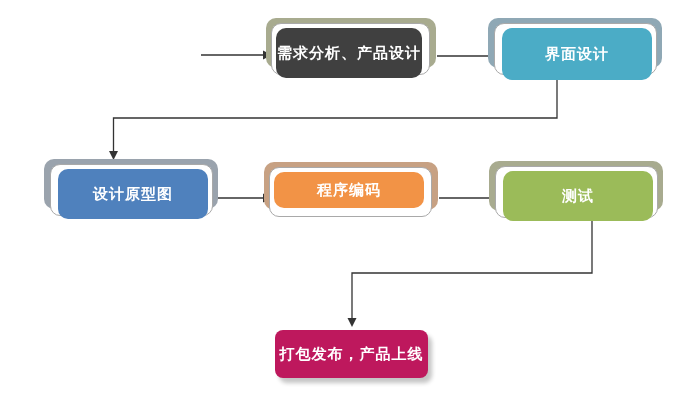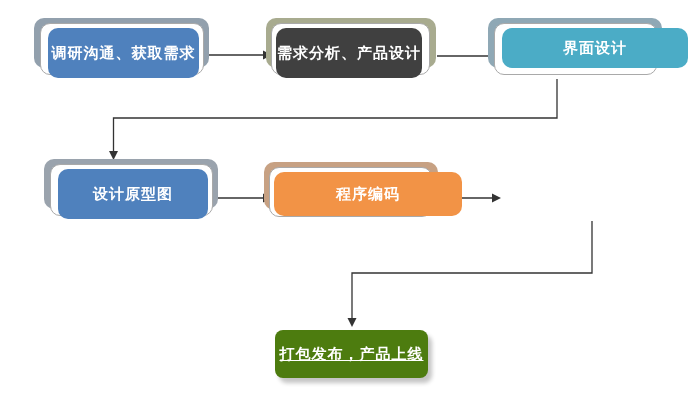--- a/index.html
+++ b/index.html
@@ -34,53 +34,53 @@
       <polygon points="501,56 492,51.5 492,60.5" fill="#333333"></polygon>
       <polyline points="557,79 557,118 113.5,118 113.5,151" fill="none" stroke="#333333" stroke-width="1.3"></polyline>
       <polygon points="113.5,160 109,151 118,151" fill="#333333"></polygon>
       <polyline points="202,198 263,198" fill="none" stroke="#333333" stroke-width="1.3"></polyline>
       <polygon points="272,198 263,193.5 263,202.5" fill="#333333"></polygon>
       <polyline points="439,198 492,198" fill="none" stroke="#333333" stroke-width="1.3"></polyline>
       <polygon points="501,198 492,193.5 492,202.5" fill="#333333"></polygon>
       <polyline points="592,221 592,273 352,273 352,318" fill="none" stroke="#333333" stroke-width="1.3"></polyline>
       <polygon points="352,327 347.5,318 356.5,318" fill="#333333"></polygon>
     </svg>
-<div class="node" style="left: 48px; top: 28px; width: 151px; height: 50px;">
-      <div class="card back" style="left: -14px; top: -10px; width: 175px; height: 50px; background: rgb(146, 160, 173);"></div>
-      <div class="card mid" style="left: -8px; top: -5px; width: 162px; height: 50px;"></div>
-      <div class="card front" style="background: rgb(79, 129, 189);">
-        <span>调研沟通、获取需求</span>
-      </div>
-    </div>
     <div class="node" style="left: 276px; top: 28px; width: 146px; height: 50px;">
       <div class="card back" style="left: -10px; top: -10px; width: 170px; height: 50px; background: rgb(168, 171, 143);"></div>
       <div class="card mid" style="left: -5px; top: -5px; width: 157px; height: 50px;"></div>
       <div class="card front" style="background: #404040;">
         <span>需求分析、产品设计</span>
       </div>
     </div>
-    <div class="node" style="left: 502px; top: 28px; width: 150px; height: 40px; padding-left: 36px;">
+    <div class="node" style="left: 502px; top: 28px; width: 150px; height: 52px;">
       <div class="card back" style="left: -14px; top: -10px; width: 174px; height: 50px; background: rgb(143, 168, 181);"></div>
       <div class="card mid" style="left: -8px; top: -5px; width: 161px; height: 50px;"></div>
       <div class="card front" style="background: rgb(75, 172, 198);">
         <span>界面设计</span>
       </div>
     </div>
     <div class="node" style="left: 58px; top: 169px; width: 150px; height: 50px;">
       <div class="card back" style="left: -14px; top: -10px; width: 174px; height: 50px; background: rgb(154, 163, 173);"></div>
       <div class="card mid" style="left: -8px; top: -5px; width: 161px; height: 50px;"></div>
       <div class="card front" style="background: rgb(79, 129, 189);">
         <span>设计原型图</span>
       </div>
     </div>
-    <div class="node" style="left: 274px; top: 172px; width: 150px; height: 44px; padding-left: 38px;">
+    <div class="node" style="left: 274px; top: 172px; width: 150px; height: 36px;">
       <div class="card back" style="left: -10px; top: -10px; width: 174px; height: 48px; background: rgb(199, 161, 131);"></div>
       <div class="card mid" style="left: -5px; top: -5px; width: 161px; height: 48px;"></div>
       <div class="card front" style="background: rgb(242, 147, 70);">
         <span>程序编码</span>
       </div>
     </div>
+    <div class="node" style="left: 503px; top: 171px; width: 150px; height: 50px;">
+      <div class="card back" style="left: -14px; top: -10px; width: 174px; height: 50px; background: rgb(168, 171, 143);"></div>
+      <div class="card mid" style="left: -8px; top: -5px; width: 161px; height: 50px;"></div>
+      <div class="card front" style="background: rgb(155, 187, 89);">
+        <span>测试</span>
+      </div>
+    </div>
     <div class="node" style="left: 275px; top: 330px; width: 153px; height: 48px;">
-      <div class="card front plain" style="background: #4d7c0f; text-decoration: underline;">
+      <div class="card front plain" style="background: #be185d;">
         <span>打包发布，产品上线</span>
       </div>
     </div>
   </div>
 
 </body></html>

